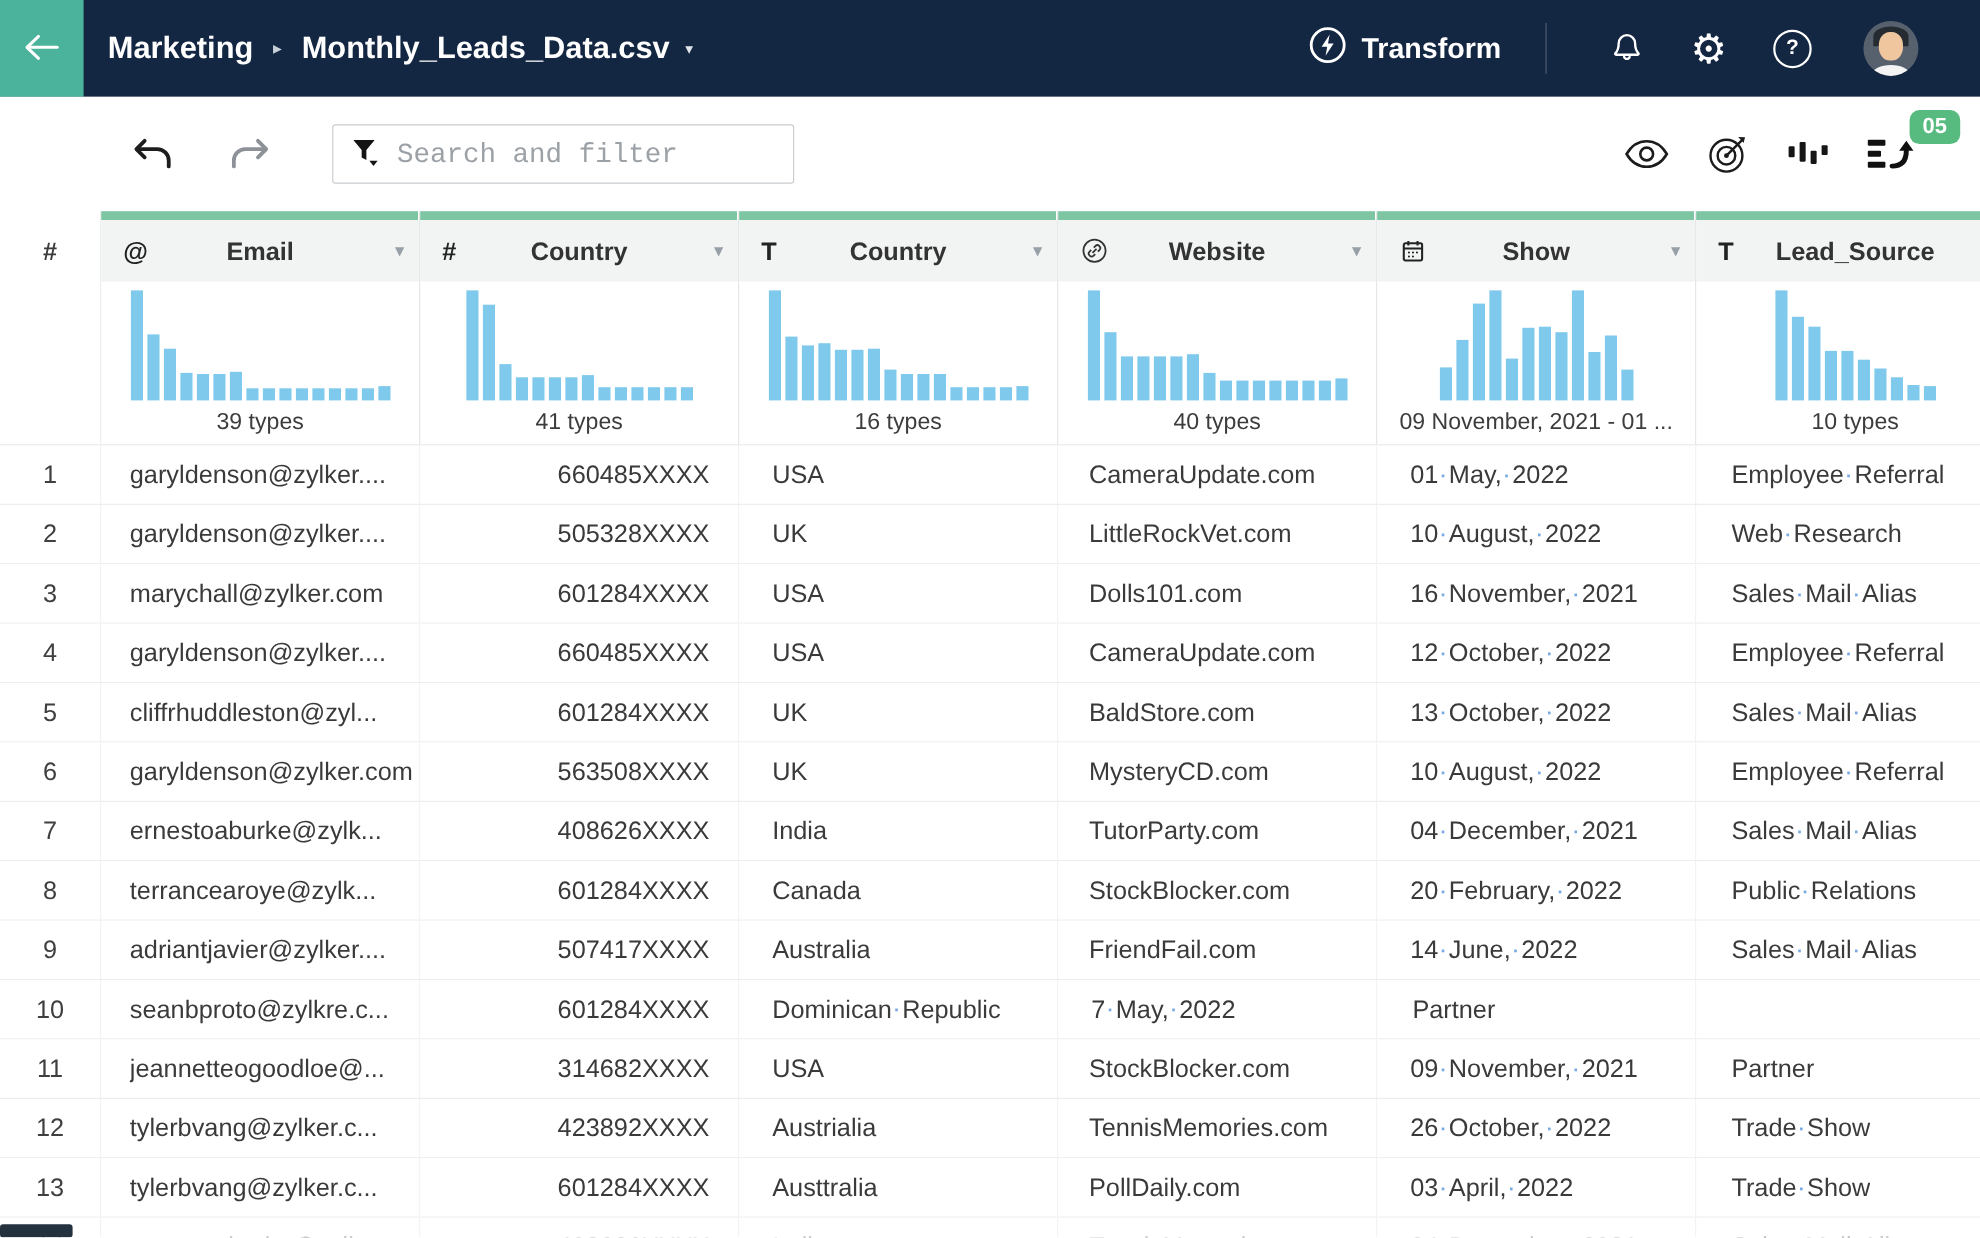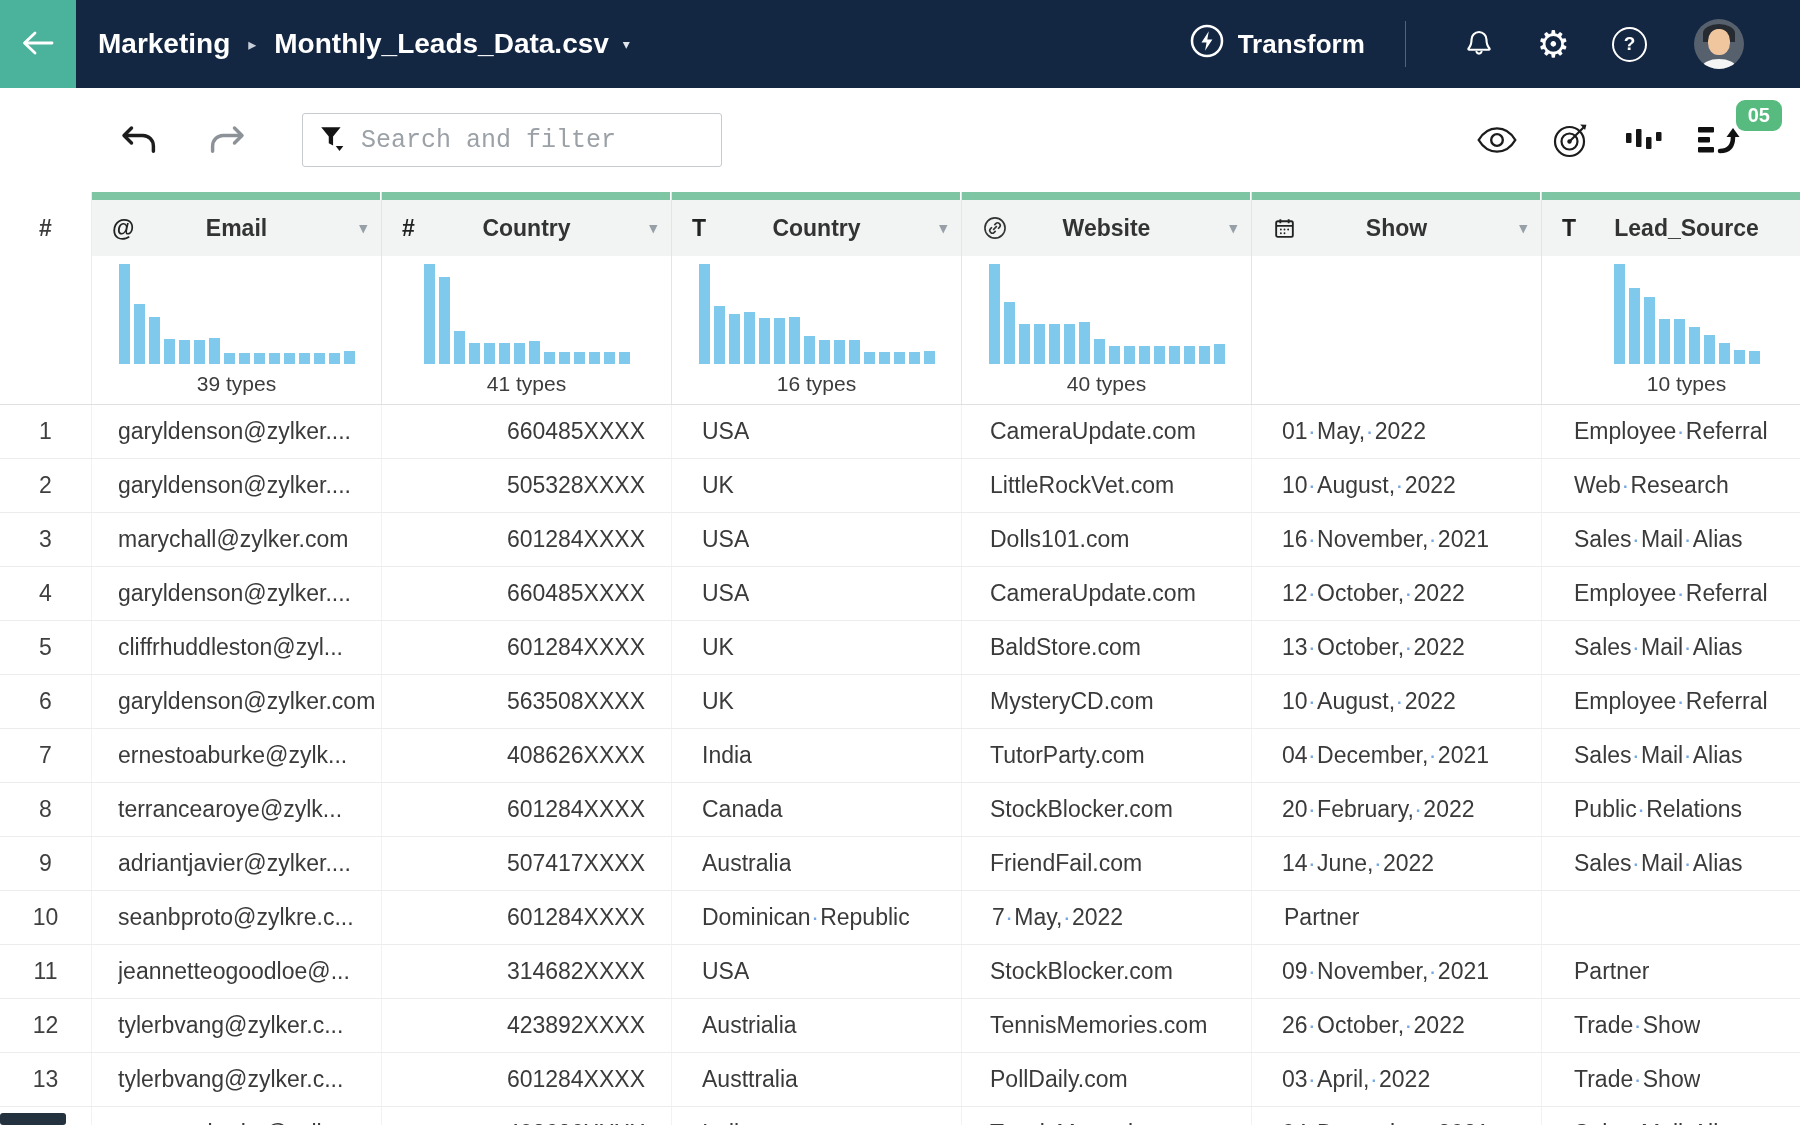--- a/index.html
+++ b/index.html
@@ -324,20 +324,37 @@
                   <circle cx="12" cy="13" r="0.9"></circle>
                   <circle cx="15.5" cy="13" r="0.9"></circle>
                   <circle cx="8.5" cy="16.5" r="0.9"></circle>
                   <circle cx="12" cy="16.5" r="0.9"></circle>
                 </g>
               </svg>
             </span>
             <span class="hname">Show</span>
             <span class="hcaret">▾</span>
           </div>
+          <div class="hist">
+            <div class="bars">
+              <div class="bar" style="height:30px"></div>
+              <div class="bar" style="height:55px"></div>
+              <div class="bar" style="height:88px"></div>
+              <div class="bar" style="height:100px"></div>
+              <div class="bar" style="height:38px"></div>
+              <div class="bar" style="height:66px"></div>
+              <div class="bar" style="height:67px"></div>
+              <div class="bar" style="height:62px"></div>
+              <div class="bar" style="height:100px"></div>
+              <div class="bar" style="height:44px"></div>
+              <div class="bar" style="height:59px"></div>
+              <div class="bar" style="height:28px"></div>
+            </div>
+            <div class="hsum">09 November, 2021 - 01 ...</div>
+          </div>
         </div>
         <div class="hcol">
           <div class="qbar"></div>
           <div class="hlab">
             <span class="tic txt">T</span>
             <span class="hname">Lead_Source</span>
           </div>
           <div class="hist">
             <div class="bars">
               <div class="bar" style="height:100px"></div>

